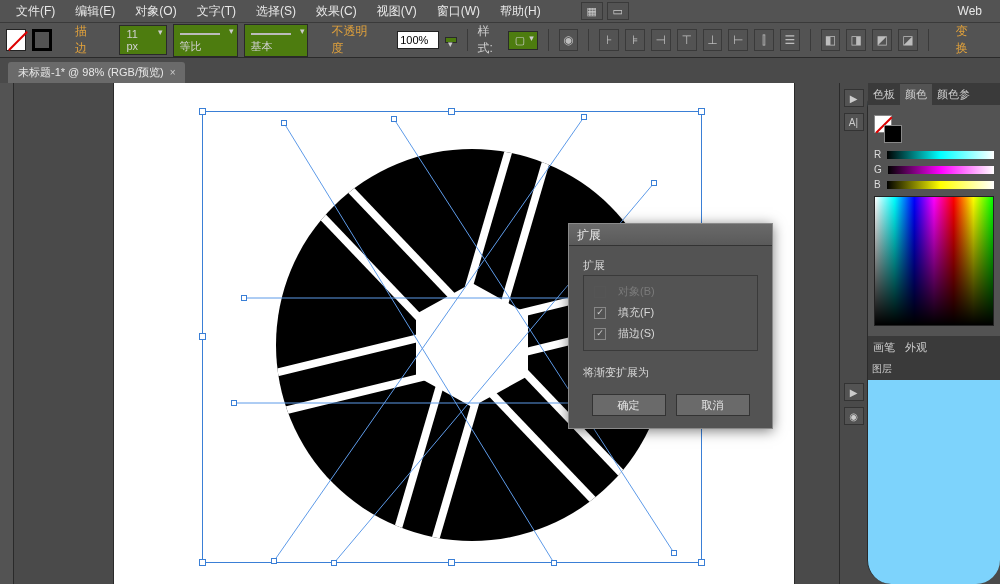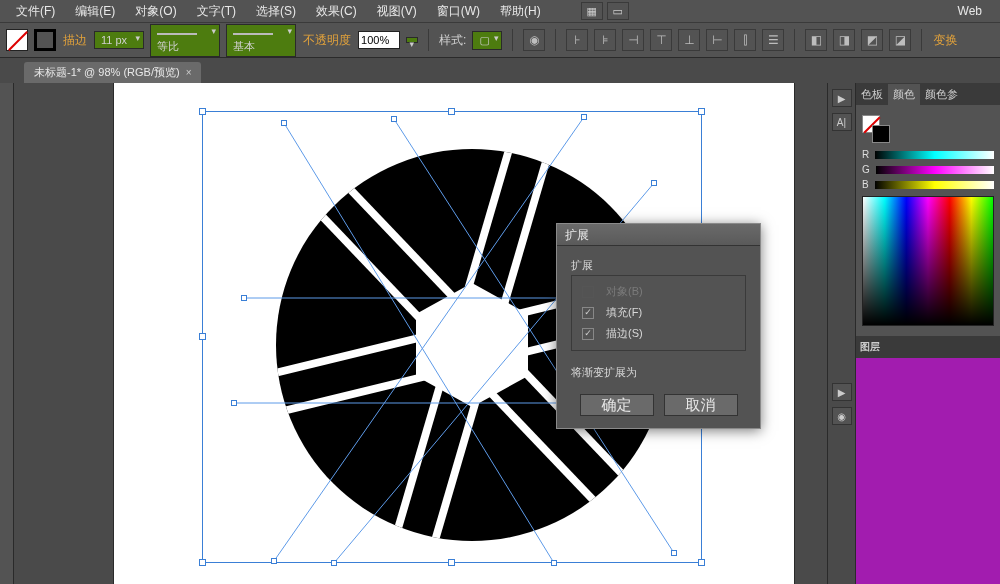--- a/index.html
+++ b/index.html
@@ -12,28 +12,28 @@
 .mb-icons { display: flex; gap: 4px; align-items: center; margin-left: 20px; }
 .mb-icon { width: 22px; height: 18px; background: #535353; border: 1px solid #3a3a3a; display: inline-flex; align-items: center; justify-content: center; color: #ccc; font-size: 11px; }
 
 
 .optbar { height: 36px; background: #535353; border-top: 1px solid #3a3a3a; border-bottom: 1px solid #2a2a2a; display: flex; align-items: center; padding: 0 6px; gap: 6px; color: #d0d0d0; font-size: 12px; }
 .fill-swatch { width: 22px; height: 22px; border: 1px solid #222; position: relative; background: #fff; }
 .fill-swatch::after { content: ""; position: absolute; left: -2px; top: 10px; width: 26px; height: 2px; background: #d00; transform: rotate(-45deg); }
 .stroke-swatch { width: 22px; height: 22px; border: 3px solid #000; background: transparent; }
 .drop { background: #4d7c0f; border: 1px solid #2a2a2a; padding: 2px 16px 2px 6px; position: relative; font-size: 11px; }
 .drop::after { content: "▾"; position: absolute; right: 3px; top: 1px; font-size: 9px; color: #ccc; }
-.opt-label-orange { color: #e2a23b; margin: 0 1px; }
+.opt-label-orange { color: #e2a23b; margin: 0 17px; }
 .opt-input { background: #fff; border: 1px solid #222; width: 42px; height: 18px; font-size: 11px; padding: 0 2px; }
 .vert-sep { width: 1px; height: 22px; background: #3a3a3a; margin: 0 4px; }
 .opt-icon { width: 22px; height: 22px; border: 1px solid #3a3a3a; display: inline-flex; align-items: center; justify-content: center; color: #bdbdbd; font-size: 12px; }
 
 
 .tabbar { height: 25px; background: #4a4a4a; display: flex; align-items: flex-end; padding-left: 8px; }
-.tab { background: #6a6a6a; color: #e8e8e8; padding: 3px 10px; font-size: 11px; border-top-left-radius: 3px; border-top-right-radius: 3px; display: flex; align-items: center; gap: 6px; margin-left: 16px; }
+.tab { background: #6a6a6a; color: #e8e8e8; padding: 3px 10px; font-size: 11px; border-top-left-radius: 3px; border-top-right-radius: 3px; display: flex; align-items: center; gap: 6px; }
 .tab-x { font-size: 10px; color: #ccc; }
 
 
 .main { display: flex; height: calc(584px - 22px - 36px - 25px); }
 .toolstrip { width: 14px; background: #535353; border-right: 1px solid #2a2a2a; }
 .canvas-area { flex: 1; background: #4a4a4a; position: relative; overflow: hidden; }
 .artboard { position: absolute; left: 100px; top: 0; width: 680px; height: 580px; background: #fff; box-shadow: 0 0 0 1px #2a2a2a; }
 
 
 .sel-box { position: absolute; border: 1px solid #3a7fd6; }
@@ -52,41 +52,41 @@
 .dlg-group-title { color: #d8d8d8; margin-bottom: 6px; }
 .dlg-sub { border: 1px solid #3a3a3a; border-top: none; padding: 6px 10px; margin-top: -4px; position: relative; }
 .dlg-sub::before { content: ""; position: absolute; left: 0; right: 0; top: 0; height: 1px; background: #3a3a3a; }
 .chk-row { display: flex; align-items: center; gap: 12px; padding: 3px 0; cursor: default; }
 .chk-row.disabled { color: #7a7a7a; }
 .chk { width: 12px; height: 12px; border: 1px solid #888; display: inline-flex; align-items: center; justify-content: center; font-size: 9px; color: #d0d0d0; line-height: 1; }
 .chk.disabled { border-color: #555; }
 .rad { width: 11px; height: 11px; border-radius: 50%; border: 1px solid #666; }
 .dlg-input { width: 40px; height: 16px; background: #6a6a6a; border: 1px solid #333; color: #bbb; font-size: 10px; padding: 0 3px; }
 .dlg-btns { display: flex; gap: 10px; margin-top: 10px; justify-content: center; }
-.dlg-btn { width: 74px; height: 22px; background: #6a6a6a; border: 1px solid #333; color: #e8e8e8; font-size: 15px; display: flex; align-items: center; justify-content: center; cursor: default; }
-
-
-.rightpanels { width: 145px; background: #a21caf; border-left: 1px solid #2a2a2a; position: relative; }
+.dlg-btn { width: 74px; height: 22px; background: #6a6a6a; border: 1px solid #333; color: #e8e8e8; font-size: 11px; display: flex; align-items: center; justify-content: center; cursor: default; }
+
+
+.rightpanels { width: 133px; background: #7dd3fc; border-left: 1px solid #2a2a2a; position: relative; border-radius: 24px; }
 .panel-tabs { height: 22px; background: #3a3a3a; display: flex; align-items: center; font-size: 11px; color: #ccc; }
 .panel-tab { padding: 3px 5px; }
 .panel-tab.active { background: #535353; }
 .rgb-row { display: flex; align-items: center; gap: 6px; padding: 2px 6px; font-size: 10px; color: #ddd; }
 .rgb-slider { flex: 1; height: 8px; }
 .rgb-r { background: linear-gradient(to right, #000, #0ff, #fff); }
 .rgb-g { background: linear-gradient(to right, #000, #f0f, #fff); }
 .rgb-b { background: linear-gradient(to right, #000, #ff0, #fff); }
 .color-body { height: 130px; background: linear-gradient(to top, #000, transparent), linear-gradient(to right, #fff, #0ff, #00f, #f0f, #f00, #ff0, #0f0); margin: 4px 6px; border: 1px solid #222; }
 .swatch-row { display: flex; gap: 4px; padding: 4px 6px; }
 .sw-fg { width: 28px; height: 28px; position: relative; }
 .sw-fg div.f { width: 18px; height: 18px; border: 1px solid #888; position: absolute; left: 0; top: 0; background: #fff; }
 .sw-fg div.f::after { content: ""; position: absolute; left: -2px; top: 8px; width: 22px; height: 2px; background: #d00; transform: rotate(-45deg); }
 .sw-fg div.b { width: 18px; height: 18px; border: 1px solid #888; position: absolute; right: 0; bottom: 0; background: #000; }
 .strip { width: 28px; background: #4a4a4a; border-left: 1px solid #2a2a2a; display: flex; flex-direction: column; align-items: center; padding-top: 6px; gap: 6px; }
 .strip-icon { width: 20px; height: 18px; background: #535353; border: 1px solid #333; color: #ccc; font-size: 10px; display: flex; align-items: center; justify-content: center; }
-.panel-bot { height: 22px; background: #3a3a3a; display: flex; align-items: center; font-size: 10px; color: #ccc; padding: 0 4px; gap: 6px; font-weight: bold; }
+.panel-bot { height: 22px; background: #3a3a3a; display: flex; align-items: center; font-size: 10px; color: #ccc; padding: 0 4px; gap: 6px; }
 </style>
 </head>
 <body>
 
 <div class="menubar">
   <span>文件(F)</span>
   <span>编辑(E)</span>
   <span>对象(O)</span>
   <span>文字(T)</span>
   <span>选择(S)</span>
@@ -265,17 +265,21 @@
       <div class="rgb-row">
           <span>G</span>
           <div class="rgb-slider rgb-g"></div>
         </div>
       <div class="rgb-row">
           <span>B</span>
           <div class="rgb-slider rgb-b"></div>
         </div>
       <div class="color-body"></div>
     </div>
+    <div class="panel-tabs">
+      <div class="panel-tab">画笔</div>
+      <div class="panel-tab">外观</div>
+    </div>
     <div class="panel-bot">
       <span>图层</span>
     </div>
   </div>
 </div>
 
 </body></html>

